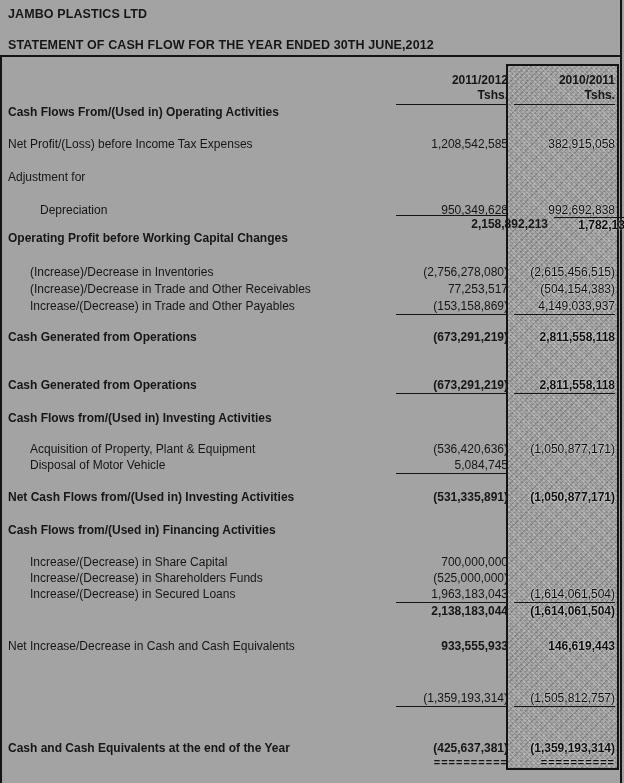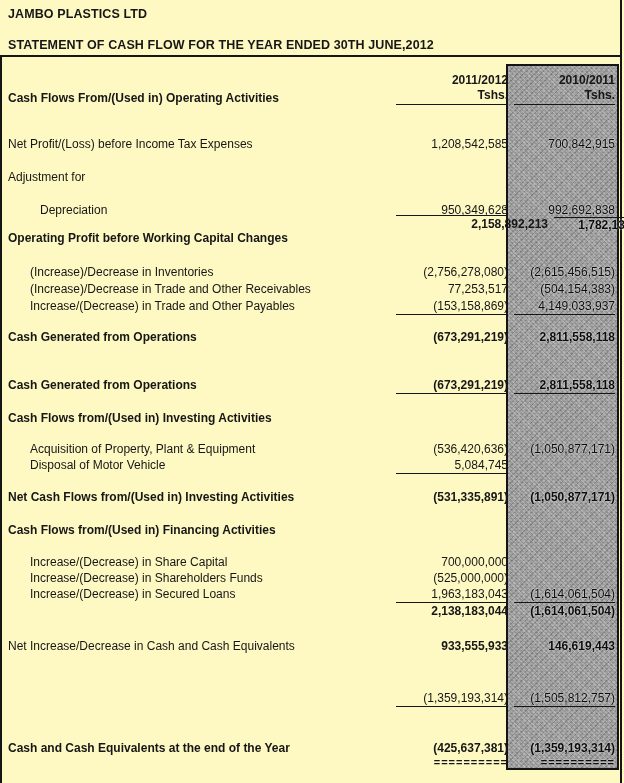--- a/index.html
+++ b/index.html
@@ -1,20 +1,20 @@
 <!DOCTYPE html>
 <html><head>
 <meta charset="utf-8">
 <style>
   html,body{margin:0;padding:0;background:#e8e8e8;}
   .page{
     position:relative;
     width:624px;height:783px;
     margin:0 auto;
-    background:#fef9c3;
+    background:#a3a3a3;
     font-family:"Liberation Sans", sans-serif;
     color:#161616;
     overflow:hidden;
   }
   .title{
     position:absolute;left:8px;
     font-size:12.5px;font-weight:bold;letter-spacing:.1px;
     white-space:nowrap;
   }
   .hline{position:absolute;background:#151515;}
@@ -65,28 +65,28 @@
 
   <div class="hdr c1">
     <div>2011/2012</div>
     <div>Tshs.</div>
   </div>
   <div class="hdr c2">
     <div>2010/2011</div>
     <div>Tshs.</div>
   </div>
 
-  <div class="row" style="top:91px;">
+  <div class="row" style="top:105px;">
     <span class="lbl b">Cash Flows From/(Used in) Operating Activities</span>
   </div>
 
   <div class="row" style="top:137px;">
     <span class="lbl">Net Profit/(Loss) before Income Tax Expenses</span>
     <span class="v1">1,208,542,585</span>
-    <span class="v2">700,842,915</span>
+    <span class="v2">382,915,058</span>
   </div>
 
   <div class="row" style="top:170px;">
     <span class="lbl">Adjustment for</span>
   </div>
 
   <div class="row" style="top:203px;">
     <span class="lbl ind2">Depreciation</span>
     <span class="v1">950,349,628</span>
     <span class="v2">992,692,838</span>

